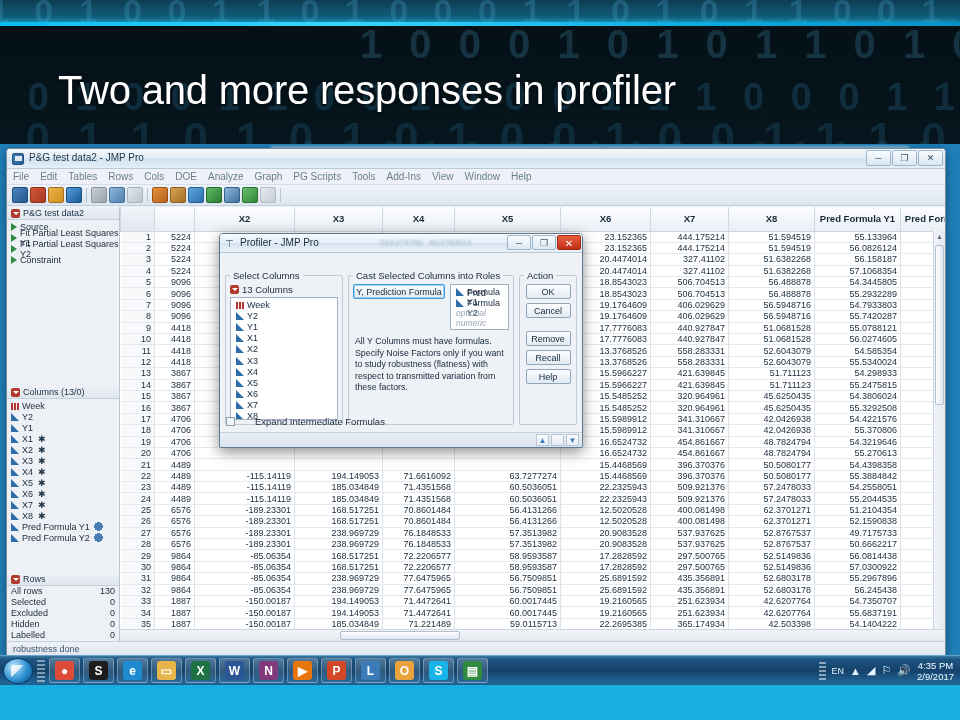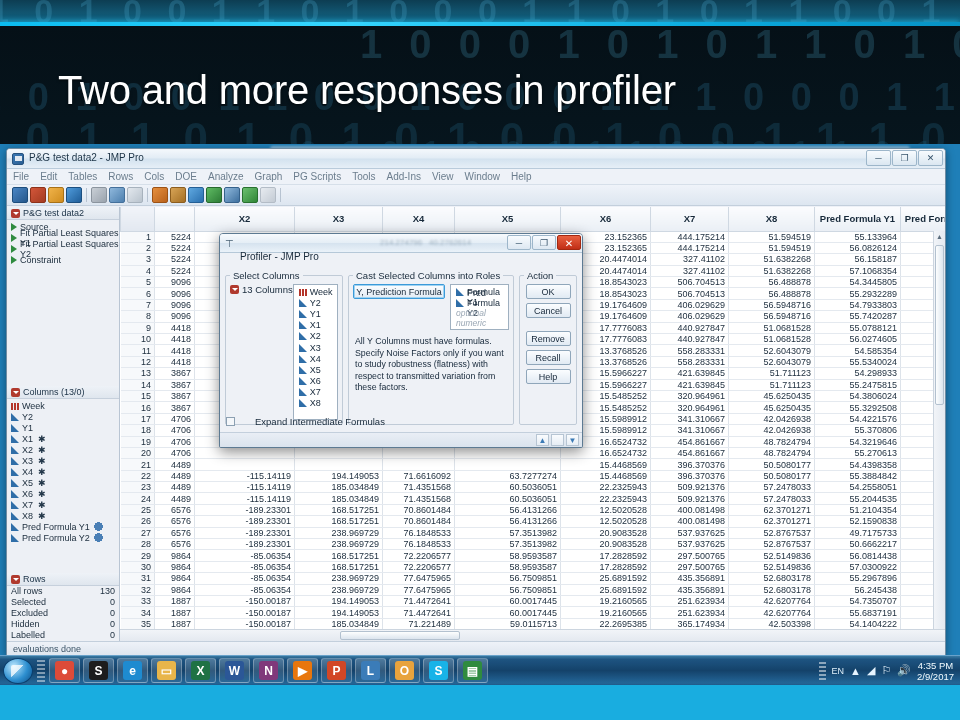--- a/index.html
+++ b/index.html
@@ -197,41 +197,41 @@
     border-radius:4px 4px 2px 2px;
     box-shadow:0 4px 14px rgba(0,0,0,.45);
     overflow:hidden;
   }
   .dlg-tb {
     height:19px; position:relative;
     background:linear-gradient(180deg,#f7fafd 0%,#e5eef6 48%,#d6e3ef 52%,#eaf2f9 100%);
     border-bottom:1px solid #b5c8d8;
   }
   .dlg-tb .dt-icon { position:absolute; left:5px; top:4px; width:11px; height:11px; color:#4a6275; font-size:10px; line-height:11px;}
-  .dlg-tb .dt-text { position:absolute; left:20px; top:17px; font-size:10px; color:#17293a; }
+  .dlg-tb .dt-text { position:absolute; left:20px; top:3px; font-size:10px; color:#17293a; }
   .dlg-ghost { position:absolute; left:160px; top:4px; width:170px; height:11px; filter:blur(1.2px);
      color:rgba(90,115,135,.5); font-size:8px; overflow:hidden; white-space:nowrap; }
   .dlg-btns { position:absolute; right:1px; top:1px; display:flex; gap:1px; }
   .dlg-btn { width:24px;height:15px; background:linear-gradient(180deg,#f8fbfe,#dde8f2);
      border:1px solid #9db6ca; border-radius:2px; position:relative;}
   .dlg-btn.close { background:linear-gradient(180deg,#e8603f,#c12e16); border-color:#a32810; }
   .dlg-btn i { position:absolute; left:50%;top:50%;transform:translate(-50%,-50%); font-style:normal; font-size:9px; color:#36536b;}
   .dlg-btn.close i { color:#fff; font-size:10px; }
 
   .dlg-prompt { font-size:9.5px; color:#17293a; padding:4px 0 3px 6px; }
 
   .dlg-main { position:absolute; left:5px; top:36px; right:5px; height:155px; display:flex; gap:5px; }
 
   fieldset.grp {
     border:1px solid #c0cbd7; border-radius:2px; margin:0; padding:3px 4px 4px 4px;
     position:relative; background:transparent;
   }
   fieldset.grp > legend { font-size:9.5px; color:#17293a; padding:0 3px; }
 
-  .sel-cols { width:118px; display:flex; flex-direction:row;justify-content:flex-end; }
+  .sel-cols { width:118px; display:flex; flex-direction:column;justify-content:flex-end; }
   .cols-head { display:flex; align-items:center; gap:3px; font-size:9.5px; color:#17293a; height:11px; margin-bottom:2px;}
   .listbox {
     flex:1; background:#fff; border:1px solid #9fb0c0; overflow:hidden;
     padding:1px 0 0 3px;
   }
   .lb-row { display:flex; align-items:center; gap:3px; height:11.2px; font-size:9px; color:#16283a; padding-left:2px;}
 
   .cast { flex:1; display:flex; flex-direction:column; }
   .cast-line { display:flex; gap:5px; margin-bottom:4px; }
   .role-btn {
@@ -1016,21 +1016,21 @@
             <div class="vs-thumb" style="top:14px;height:160px;"></div>
             <div class="vs-arrow" style="bottom:2px;">▼</div>
           </div>
         </div>
 
         <div class="hscroll">
           <div class="hs-thumb"></div>
         </div>
       </div>
 
-      <div class="statusbar">evaluations done</div>
+      <div class="statusbar">robustness done</div>
 
       <div id="dlg">
         <div class="dlg-tb">
           <span class="dt-icon">⊤</span>
           <span class="dt-text">Profiler - JMP Pro</span>
           <span class="dlg-ghost">214.274796 &nbsp; 40.2762614</span>
           <div class="dlg-btns">
             <div class="dlg-btn">
                 <i>─</i>
               </div>

